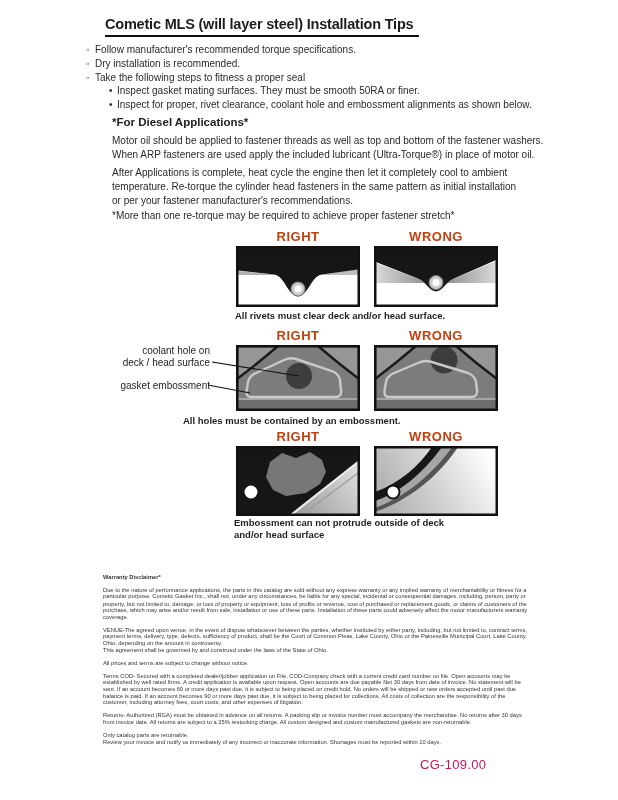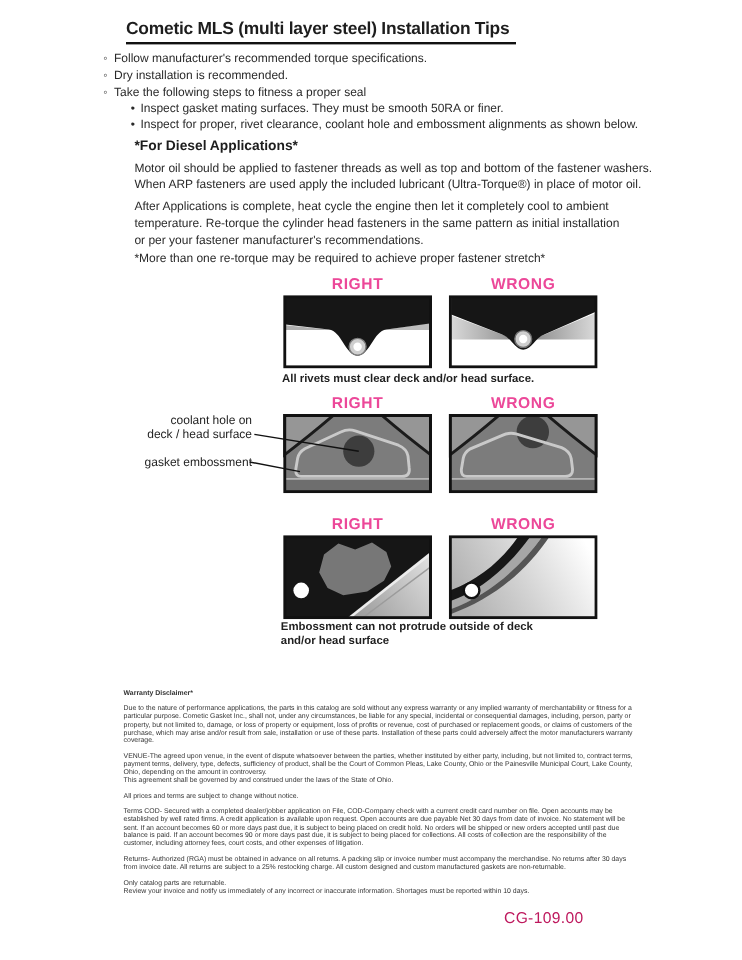--- a/index.html
+++ b/index.html
@@ -12,36 +12,36 @@
   #bullets{left:86px;top:43px;font-size:10px;line-height:13.8px;color:#2a2a2a;}
   .b-row{display:flex;}
   .b-row .mk{width:9px;flex:none;}
   .b-sub{padding-left:23px;}
   .b-sub .mk{width:8px;flex:none;}
   #diesel-heading{left:112px;top:116px;font-size:11.5px;font-weight:bold;color:#1d1d1d;}
   .para{font-size:10px;line-height:14px;color:#2a2a2a;}
   #para1{left:112px;top:134px;}
   #para2{left:112px;top:166px;}
   #retorque-note{left:112px;top:209px;}
-  .rw-label{width:124px;text-align:center;font-size:13px;font-weight:bold;letter-spacing:0.5px;color:#ec4899;}
+  .rw-label{width:124px;text-align:center;font-size:13px;font-weight:bold;letter-spacing:0.5px;color:#c2410c;}
   .cap{font-size:9.5px;font-weight:bold;color:#1f1f1f;line-height:12px;}
   .side-label{font-size:10px;line-height:11.5px;color:#1f1f1f;text-align:right;width:122px;}
   #warranty{left:103px;top:574px;width:594px;transform:scale(0.72);transform-origin:0 0;
             font-size:8px;line-height:9.2px;color:#333;}
   #warranty p{margin:0 0 9px 0;white-space:pre-line;}
   #warranty .wh{font-weight:bold;}
   #footer-code{left:420px;top:757px;font-size:13px;color:#be185d;letter-spacing:0.3px;}
   svg{display:block;}
 </style>
 </head>
 <body>
 
 <div id="page">
 
-  <div class="abs" id="title">Cometic MLS (multi layer steel) Installation Tips</div>
+  <div class="abs" id="title">Cometic MLS (will layer steel) Installation Tips</div>
 
   <div class="abs" id="bullets">
     <div class="b-row">
       <span class="mk">◦</span>
       <span>Follow manufacturer's recommended torque specifications.</span>
     </div>
     <div class="b-row">
       <span class="mk">◦</span>
       <span>Dry installation is recommended.</span>
     </div>
@@ -129,20 +129,21 @@
     <circle cx="70" cy="15" r="13.5" fill="#3d3d3d"></circle>
     <path d="M15,52 Q10,52 10.5,46 L12,37 Q13,32 18,29 L44,18 Q50,15 56,16.5 L94,28 Q101,31 102,37 L103,45 Q104,52 97,52 Z" fill="none" stroke="#c9c9c9" stroke-width="2.4"></path>
     <rect x="1.25" y="1.25" width="121.5" height="63.5" fill="none" stroke="#111111" stroke-width="2.5"></rect>
   </svg>
 
   <svg class="abs" style="left:205px;top:352px;" width="105" height="48" viewBox="0 0 105 48">
     <line x1="7" y1="10" x2="94" y2="24" stroke="#111111" stroke-width="1.2"></line>
     <line x1="3" y1="33" x2="45" y2="41" stroke="#111111" stroke-width="1.2"></line>
   </svg>
 
+  <div class="abs cap" style="left:183px;top:415px;">All holes must be contained by an embossment.</div>
 
   <div class="abs rw-label" style="left:236px;top:429px;">RIGHT</div>
   <div class="abs rw-label" style="left:374px;top:429px;">WRONG</div>
 
   <svg class="abs" style="left:236px;top:446px;" width="124" height="70" viewBox="0 0 124 70">
     <defs>
       <linearGradient id="r3g" gradientUnits="userSpaceOnUse" x1="60" y1="70" x2="124" y2="20">
         <stop offset="0" stop-color="#9a9a9a"></stop>
           <stop offset="1" stop-color="#e0e0e0"></stop>
       </linearGradient>

